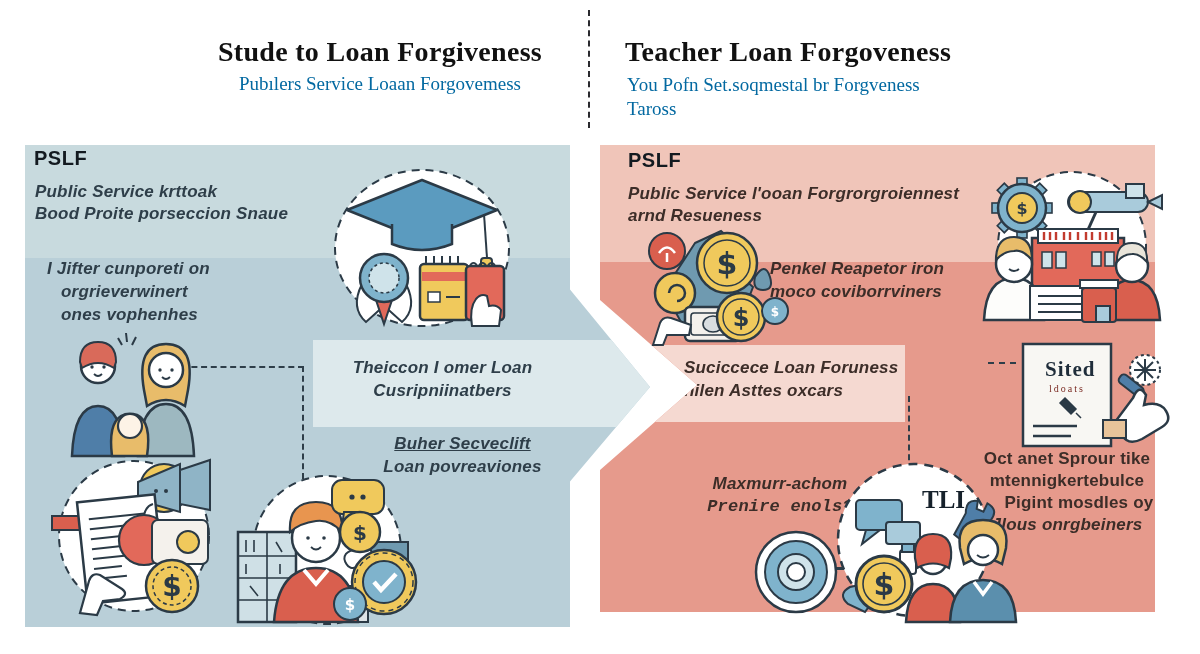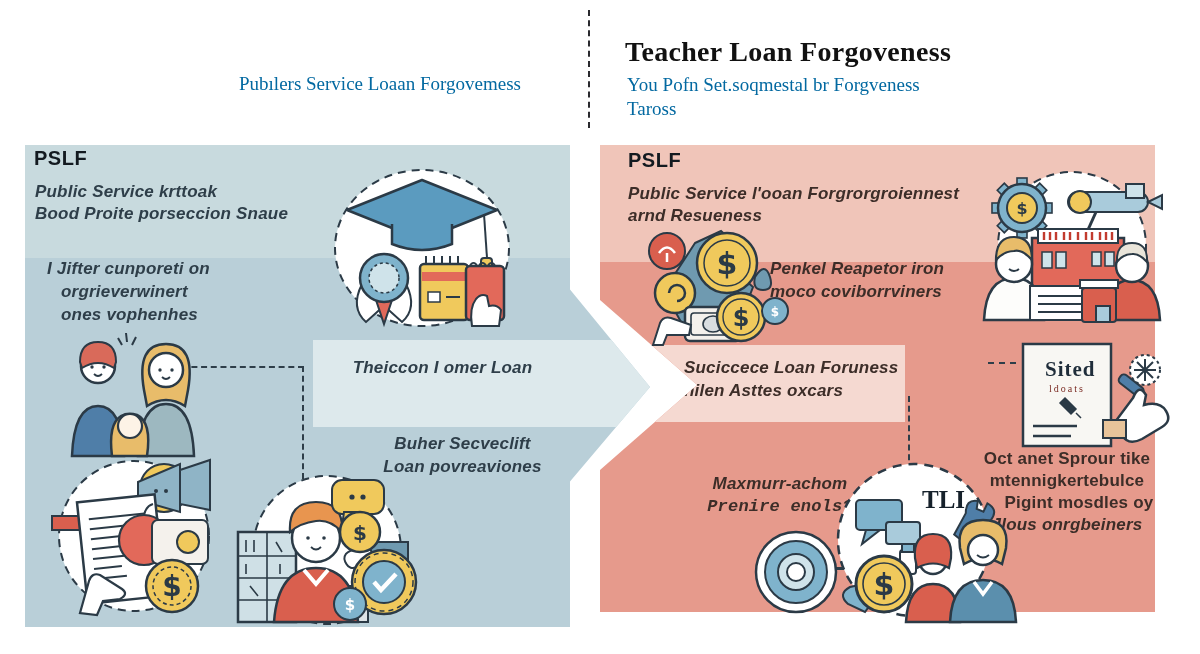--- a/index.html
+++ b/index.html
@@ -29,38 +29,40 @@
   .solid-h{border-top:3px solid #2e3e49;height:0;}
   svg{display:block;overflow:visible;}
   .svgtxt{font-family:"DejaVu Sans",sans-serif;font-weight:bold;}
   .serifsvg{font-family:"Liberation Serif",serif;font-weight:bold;}
 </style>
 </head>
 <body>
 
 <div id="stage">
 
+  <div class="abs title center" style="left:130px;top:36px;width:500px;">Stude to Loan Forgiveness</div>
   <div class="abs subtitle center" style="left:130px;top:72px;width:500px;">Pubılers Service Loaan Forgovemess</div>
 
   <div class="abs hdr-divider" style="left:588px;top:10px;"></div>
 
   <div class="abs title" style="left:625px;top:36px;width:520px;">Teacher Loan Forgoveness</div>
   <div class="abs subtitle" style="left:627px;top:73px;width:520px;">You Pofn Set.soqmestal br Forgveness</div>
   <div class="abs subtitle" style="left:627px;top:97px;width:520px;">Taross</div>
 
   <div id="left-panel" class="abs">
     <div id="left-band" class="abs"></div>
     <div class="abs pslf" style="left:9px;top:2px;">PSLF</div>
     <div class="abs ltxt" style="left:10px;top:36px;">Public Service krttoak</div>
     <div class="abs ltxt" style="left:10px;top:58px;">Bood Proite porseccion Snaue</div>
     <div class="abs ltxt" style="left:22px;top:113px;">I Jifter cunporeti on</div>
     <div class="abs ltxt" style="left:36px;top:136px;">orgrieverwinert</div>
     <div class="abs ltxt" style="left:36px;top:159px;">ones vophenhes</div>
     <div class="abs ltxt center" style="left:290px;top:212px;width:255px;">Theiccon I omer Loan</div>
-    <div class="abs ltxt center" style="left:320px;top:288px;width:235px;">Buher Secveclift</div>
+    <div class="abs ltxt center" style="left:290px;top:235px;width:255px;">Cusripniinatbers</div>
+    <div class="abs ltxt center" style="left:320px;top:288px;width:235px;text-decoration:underline;">Buher Secveclift</div>
     <div class="abs ltxt center" style="left:320px;top:311px;width:235px;">Loan povreaviones</div>
   </div>
 
   <div id="right-panel" class="abs">
     <div id="right-band" class="abs"></div>
     <div class="abs pslf" style="left:28px;top:4px;">PSLF</div>
     <div class="abs rtxt" style="left:28px;top:38px;">Public Service l'ooan Forgrorgroiennest</div>
     <div class="abs rtxt" style="left:28px;top:60px;">arnd Resueness</div>
     <div class="abs rtxt" style="left:170px;top:136px;">moco coviborrviners</div>
     <div class="abs rtxt" style="left:170px;top:113px;">Penkel Reapetor iron</div>

